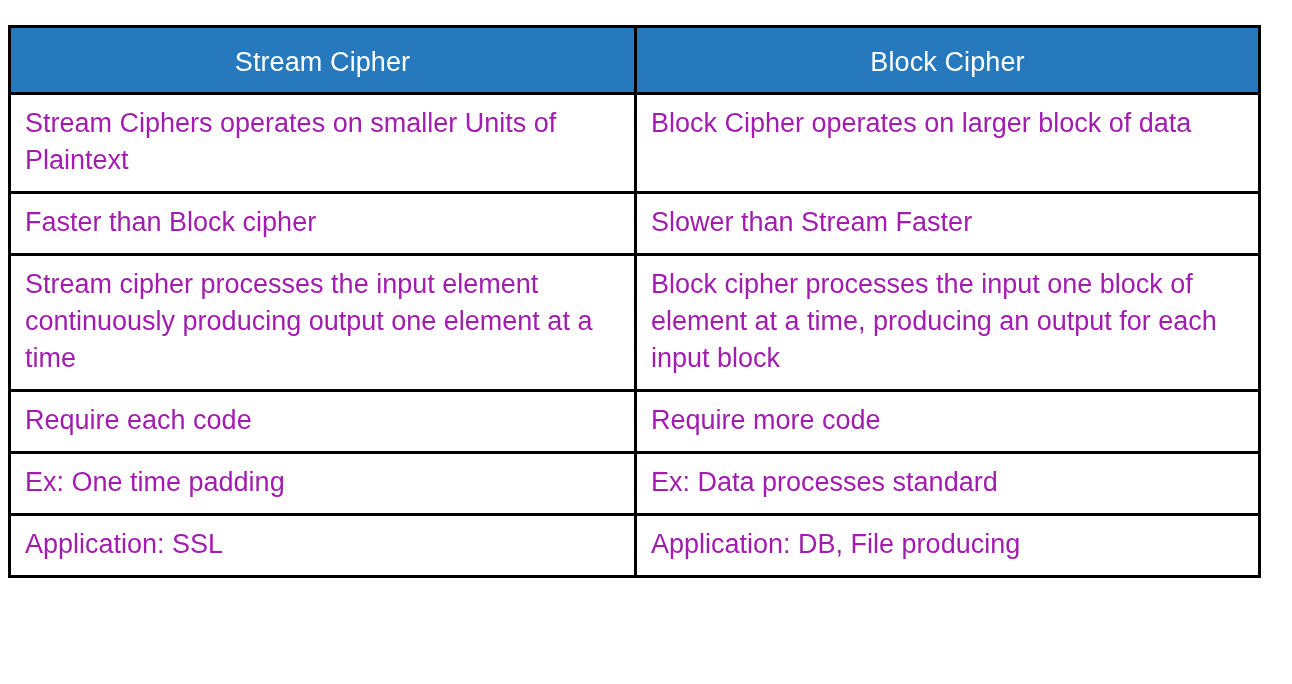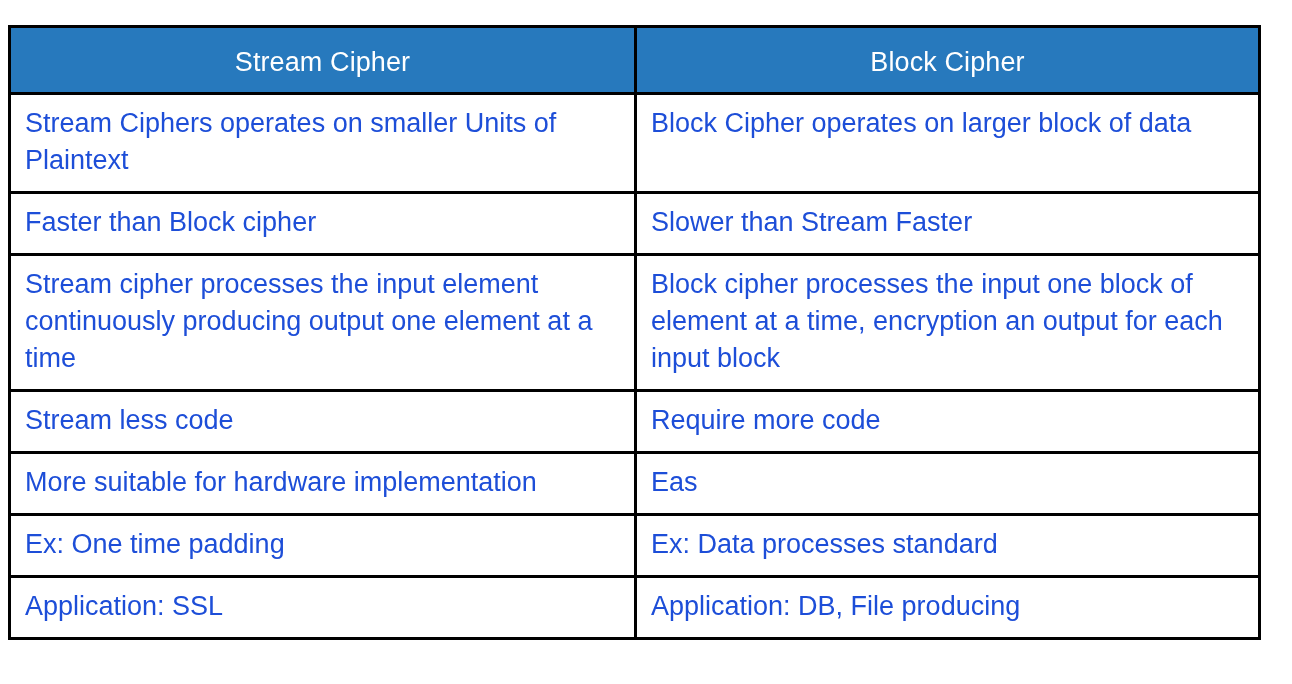--- a/index.html
+++ b/index.html
@@ -48,21 +48,21 @@
     font-size: 27px;
     line-height: 32px;
     height: 67px;
     padding: 16px 10px 12px 10px;
     box-sizing: border-box;
     vertical-align: middle;
     letter-spacing: 0.1px;
   }
 
   .comparison-table tbody td {
-    color: #1d4ed8;
+    color: #a21caf;
     font-size: 27px;
     line-height: 37px;
     font-weight: normal;
     padding: 10px 14px 12px 14px;
     box-sizing: border-box;
     letter-spacing: 0px;
   }
 
   .cell-text {
     display: block;
@@ -108,41 +108,33 @@
         <td>
           <span class="cell-text">Slower than Stream Faster</span>
         </td>
       </tr>
 
       <tr data-rowsize="triple">
         <td>
           <span class="cell-text">Stream cipher processes the input element continuously producing output one element at a time</span>
         </td>
         <td>
-          <span class="cell-text">Block cipher processes the input one block of element at a time, encryption an output for each input block</span>
+          <span class="cell-text">Block cipher processes the input one block of element at a time, producing an output for each input block</span>
         </td>
       </tr>
 
       <tr data-rowsize="single">
         <td>
-          <span class="cell-text">Stream less code</span>
+          <span class="cell-text">Require each code</span>
         </td>
         <td>
           <span class="cell-text">Require more code</span>
         </td>
       </tr>
 
-      <tr data-rowsize="single">
-        <td>
-          <span class="cell-text">More suitable for hardware implementation</span>
-        </td>
-        <td>
-          <span class="cell-text">Eas</span>
-        </td>
-      </tr>
 
       <tr data-rowsize="single">
         <td>
           <span class="cell-text">Ex: One time padding</span>
         </td>
         <td>
           <span class="cell-text">Ex: Data processes standard</span>
         </td>
       </tr>
 

